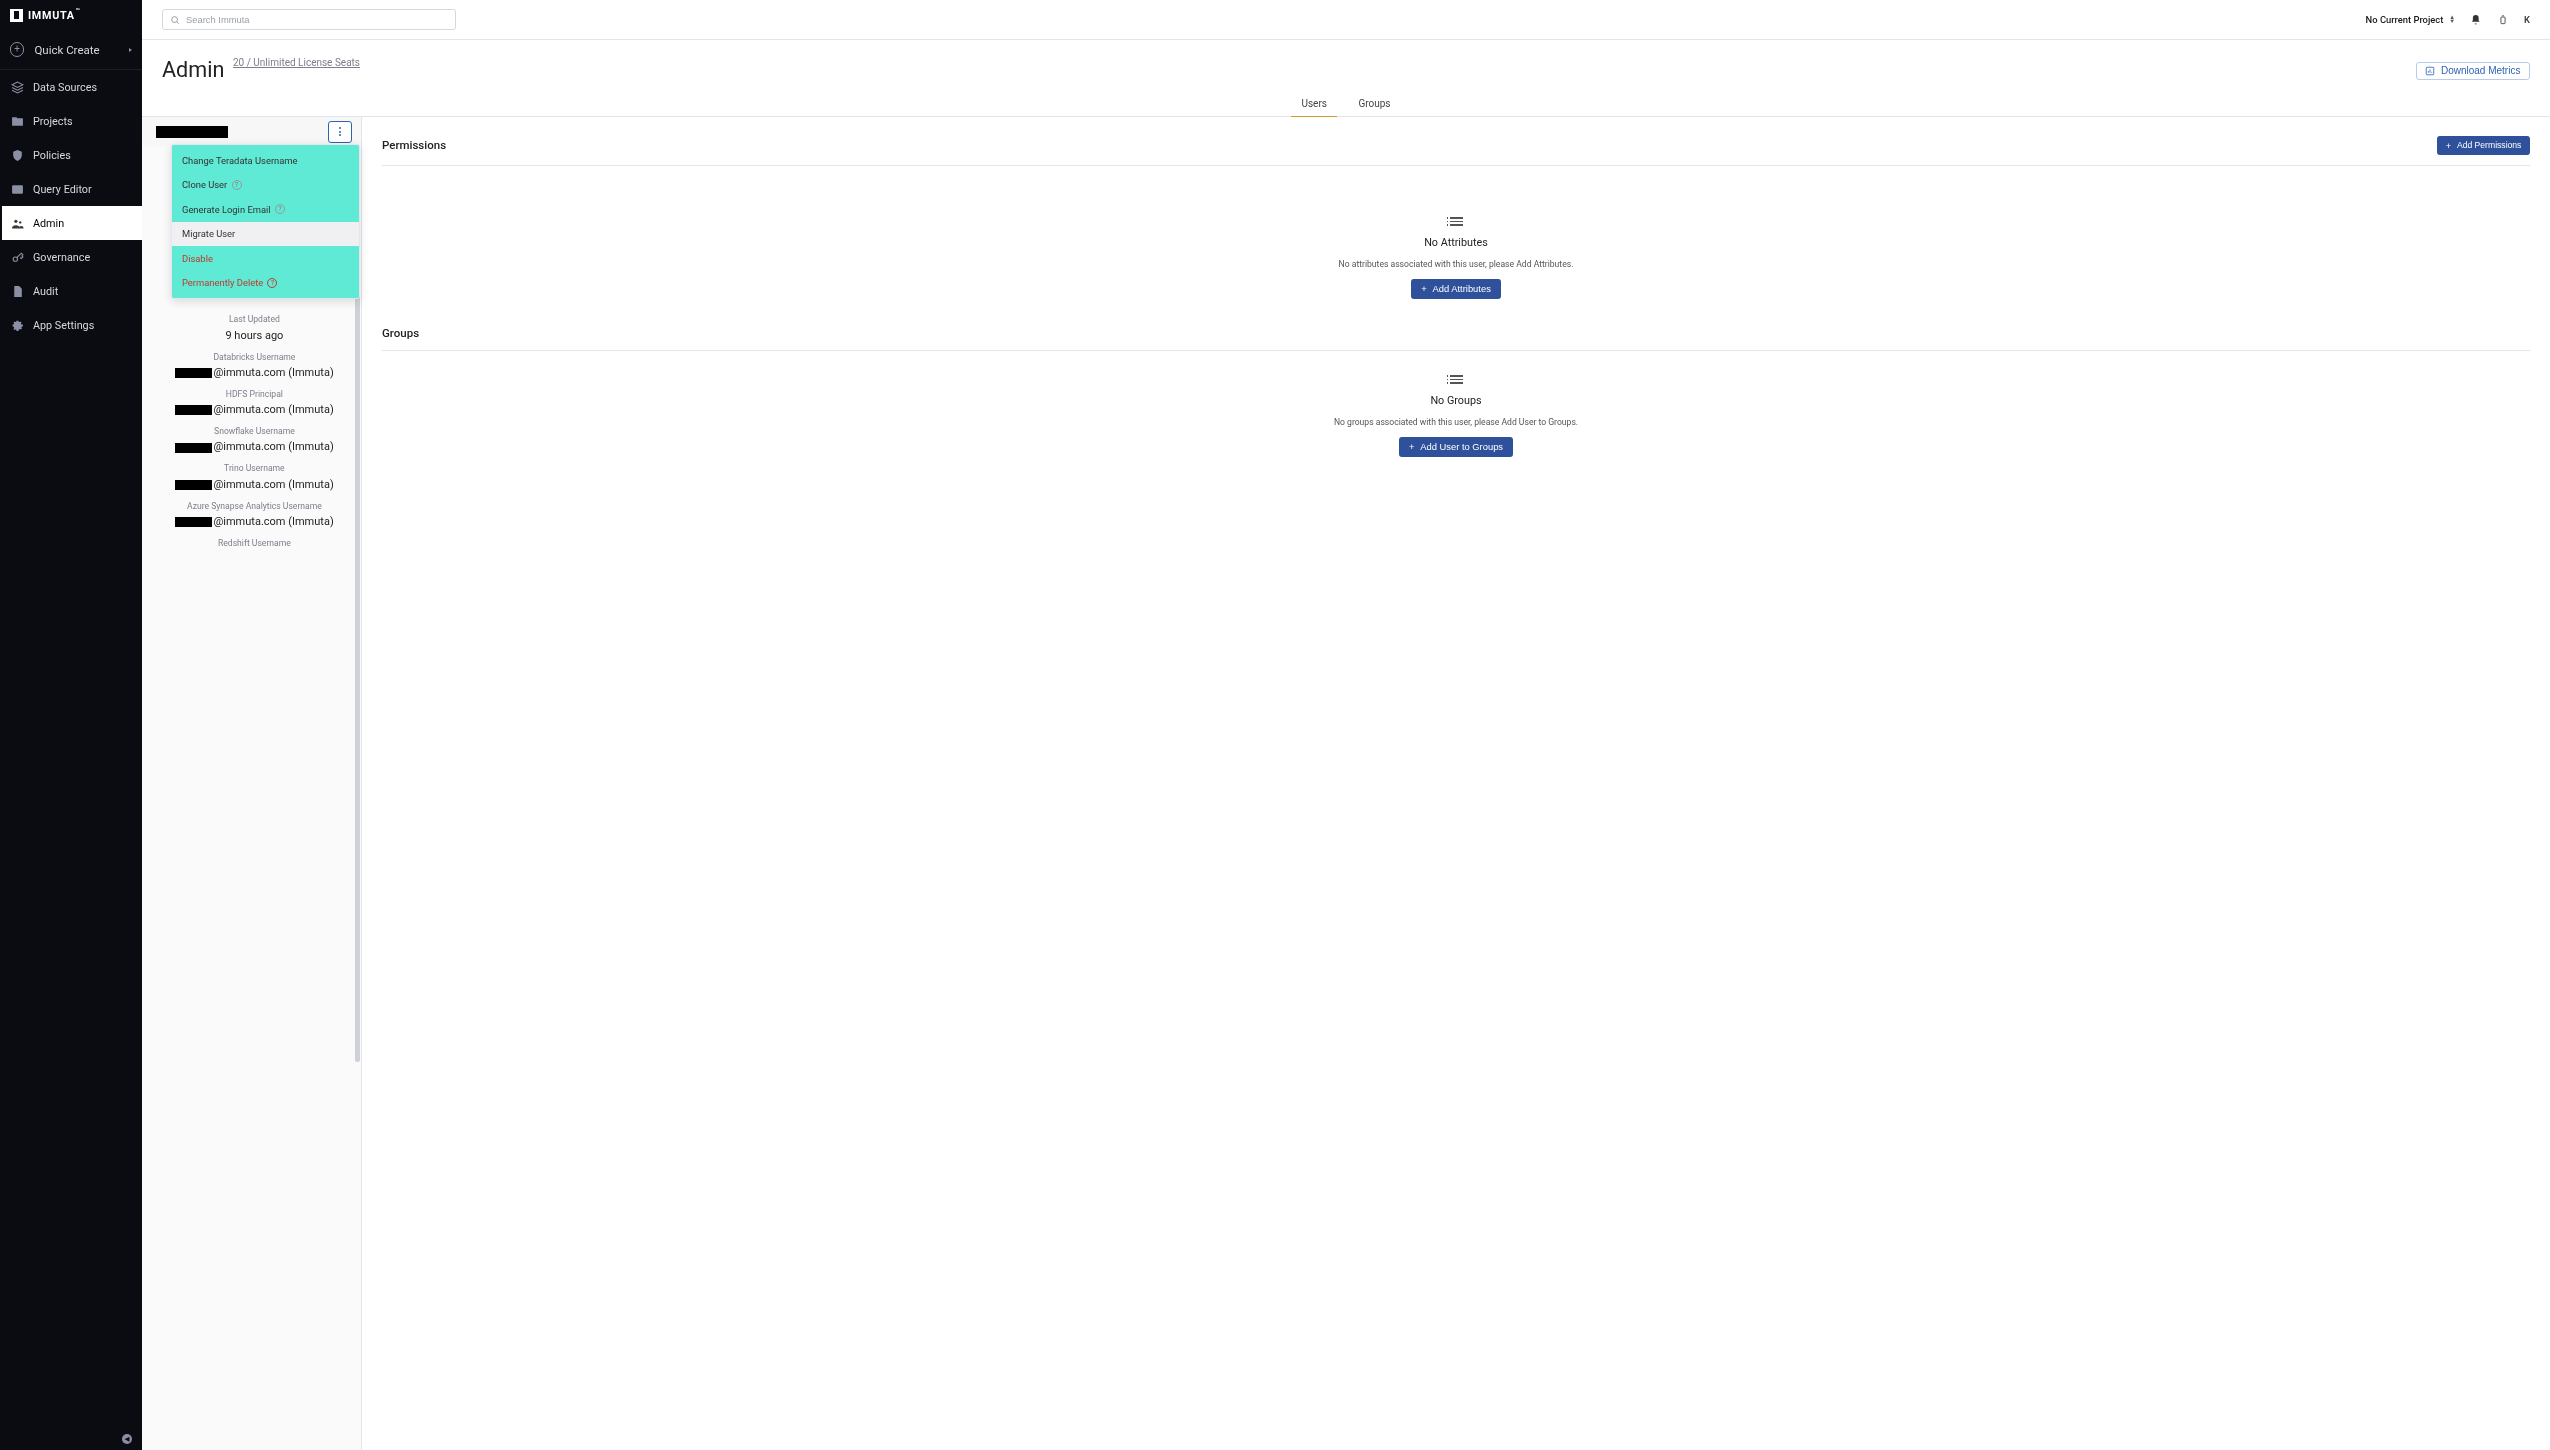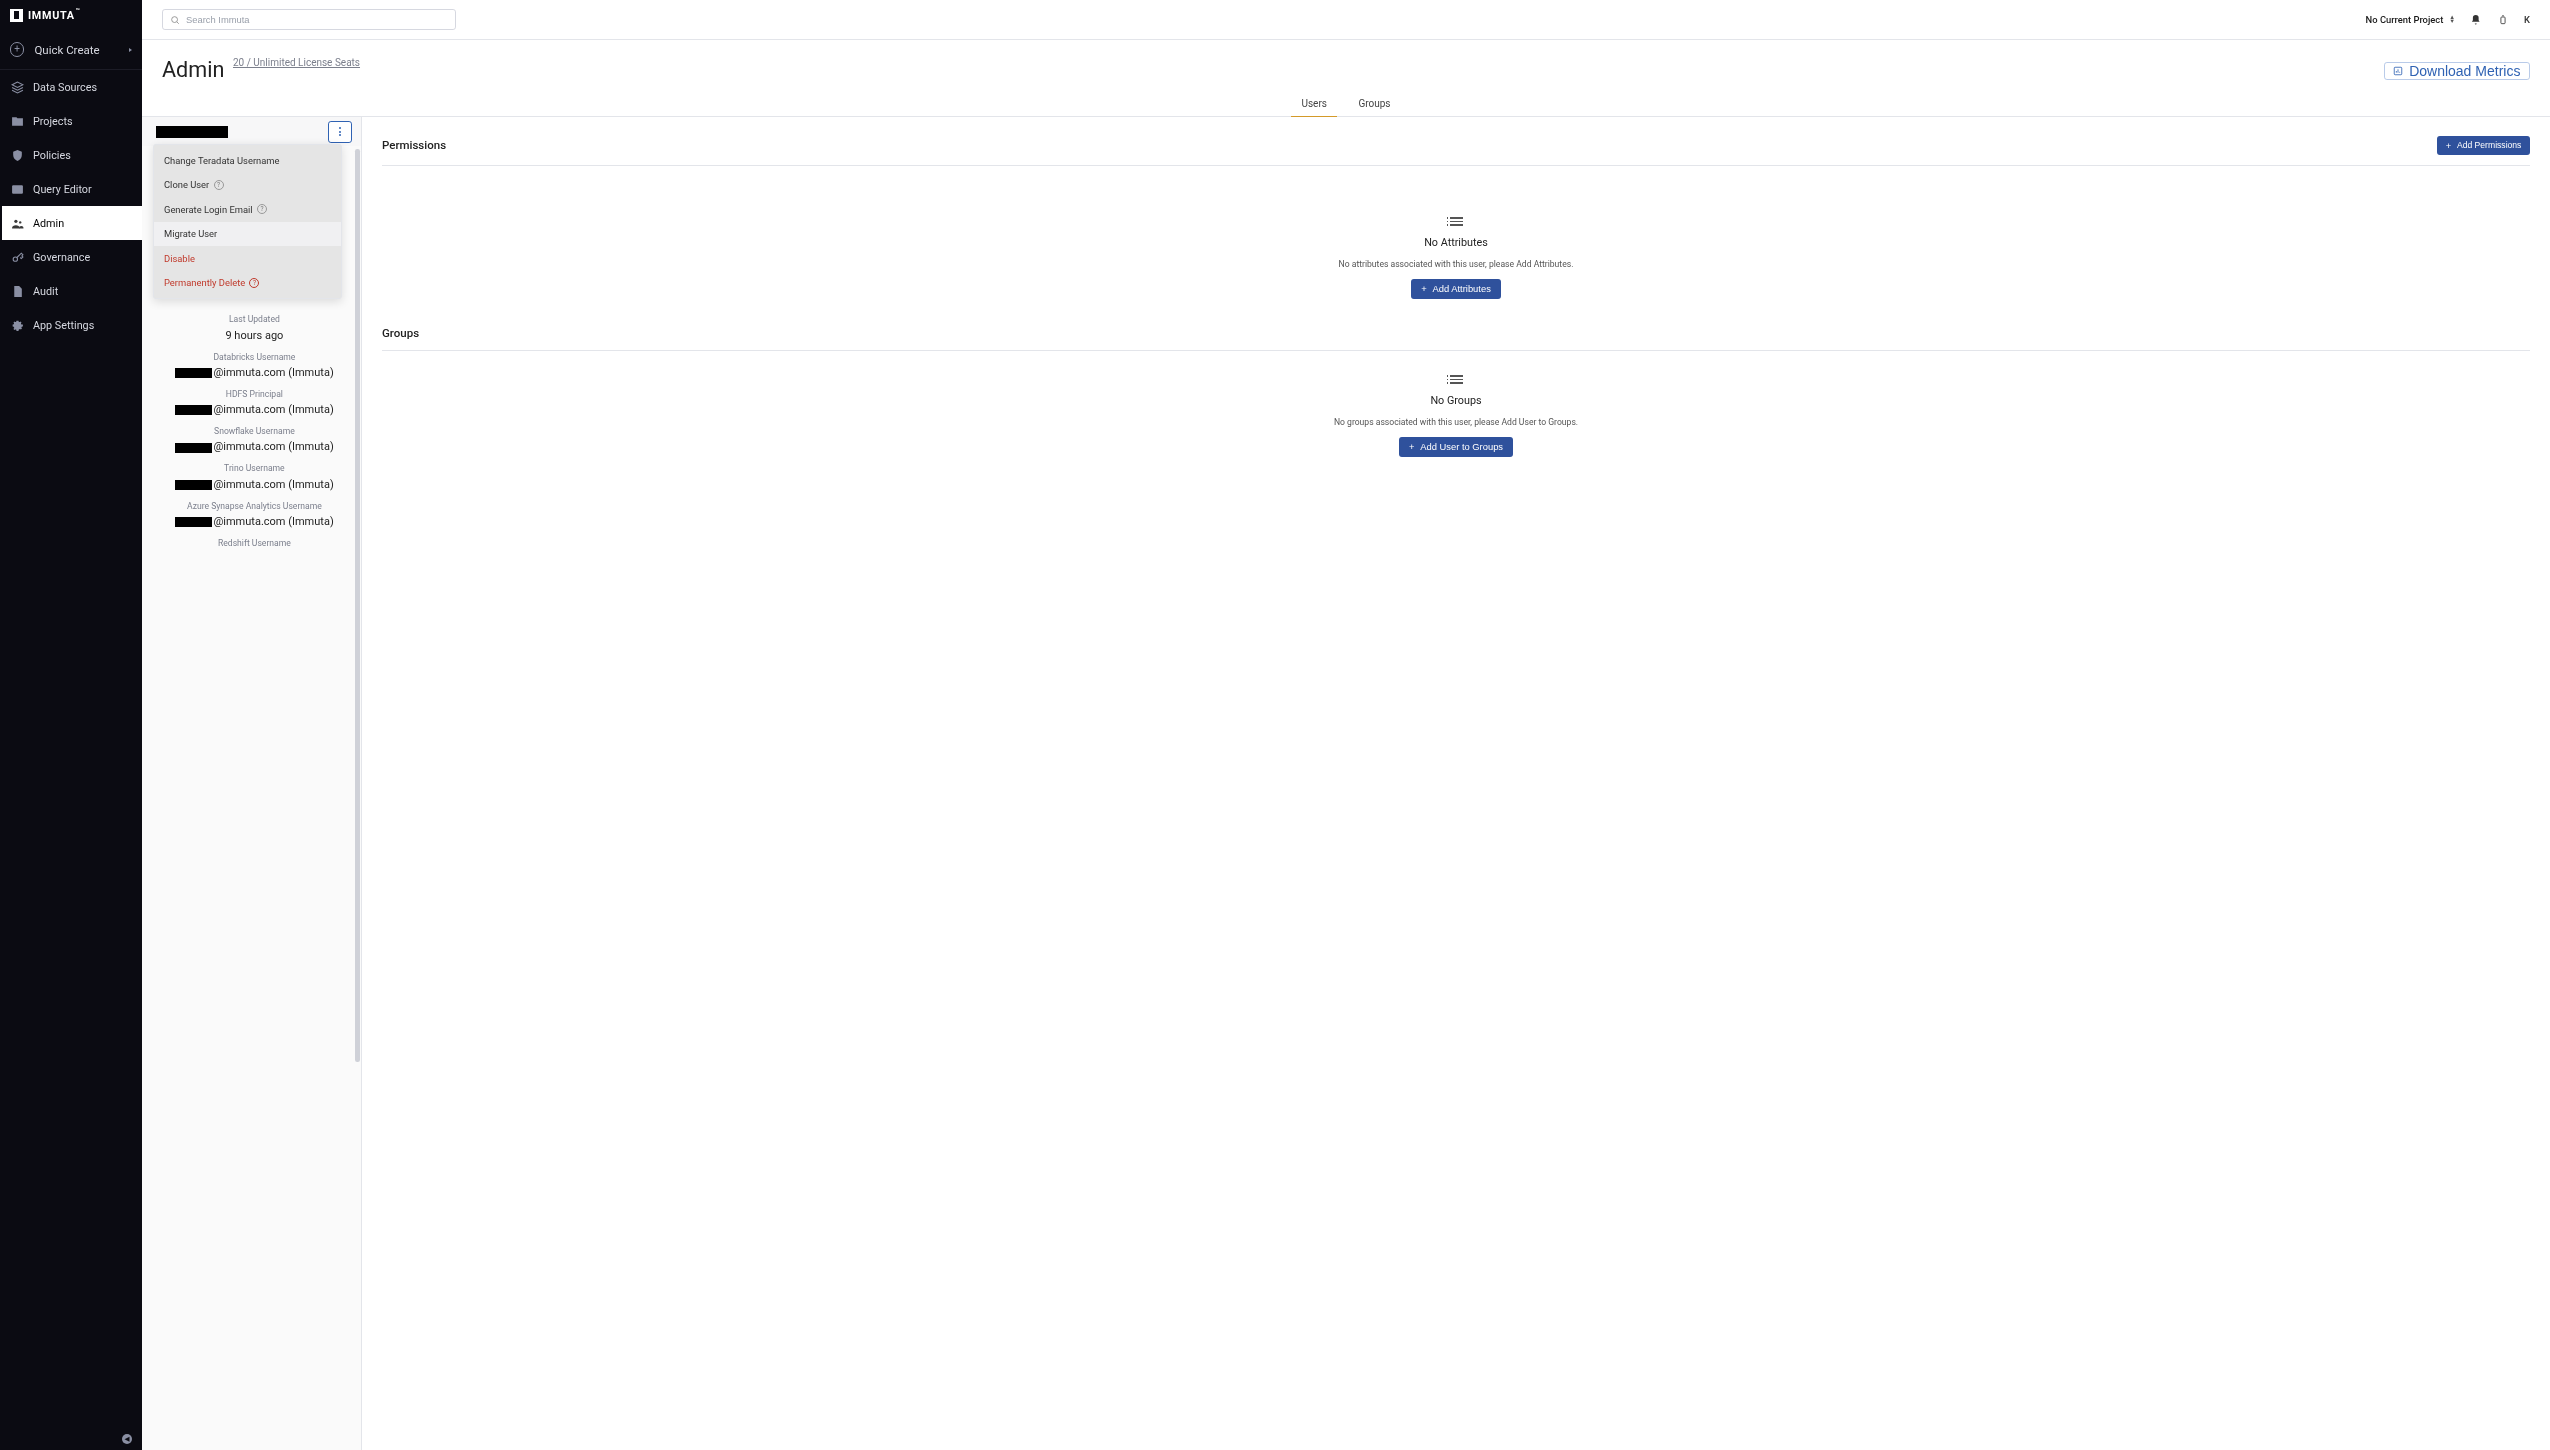--- a/index.html
+++ b/index.html
@@ -33,38 +33,38 @@
   .topbar-right { margin-left: auto; display: flex; align-items: center; gap: 14.4px; }
   .proj-picker { display:flex; align-items:center; gap:5.8px; font-size:9.4px; color:#1a1a1a; font-weight:500; cursor:pointer; }
   .updown { display:flex; flex-direction:column; line-height:3.6px; color:#555; font-size:5.8px; }
   .ico-btn { width: 13px; height:13px; display:inline-flex; align-items:center; justify-content:center; color:#333; cursor:pointer; }
   .avatar-letter { font-size: 9.4px; font-weight:500; color:#333; }
 
   
   .header-area { padding: 17.3px 20px 0; display:flex; align-items:flex-start; }
   .page-title { font-size: 21.6px; font-weight: 400; color:#222; margin-right: 8.6px; }
   .license-seats { font-size: 10px; color:#7b7f8c; margin-top: 0; text-decoration: underline; }
-  .download-metrics { margin-left:auto; margin-top:4.3px; border:0.7px solid #b9cbe9; color:#2f62b3; background:#fff; border-radius:2.9px; height:18.7px; padding:0 8.6px; font-size:14px; display:inline-flex; align-items:center; gap:5.8px; cursor:pointer; }
+  .download-metrics { margin-left:auto; margin-top:4.3px; border:0.7px solid #b9cbe9; color:#2f62b3; background:#fff; border-radius:2.9px; height:18.7px; padding:0 8.6px; font-size:10px; display:inline-flex; align-items:center; gap:5.8px; cursor:pointer; }
 
   .tabs-wrap { display:flex; justify-content:center; margin-top: 8.6px; border-bottom:0.7px solid #e3e5ea; }
   .tab { padding: 7.2px 10px 7.2px; font-size:10px; color:#444; cursor:pointer; position:relative; }
   .tab.active::after { content:""; position:absolute; left:0; right:0; bottom:-0.7px; height:1.4px; background:#d49a29; }
   .tab + .tab { margin-left: 11.5px; }
 
   
   .content { display:flex; flex:1; overflow:hidden; }
   .left-col { width: 220px; border-right:0.7px solid #e3e5ea; display:flex; flex-direction:column; position:relative; background:#fafafa; }
   .user-header { height: 29px; padding: 0 8.6px 0 14.4px; display:flex; align-items:center; background:#f7f7f8; position:relative; }
   .redact-bar { width: 72px; height: 11.5px; background:#000; }
   .kebab-btn { margin-left:auto; width:24.5px; height:21.6px; border:0.7px solid #2f62b3; border-radius:2.9px; background:#fff; display:flex; align-items:center; justify-content:center; cursor:pointer; color:#2f62b3; }
   .kebab-btn .dots { display:flex; flex-direction:column; gap:1.4px; }
   .kebab-btn .dots span { width:2.2px; height:2.2px; background:#2f62b3; border-radius:50%; }
 
   
-  .dropdown { position:absolute; left:11px; top:27px; width:189px; background:#e5e5e5; border:0.7px solid #e3e5ea; border-radius:2.9px; box-shadow: 0 2.9px 10px rgba(0,0,0,0.12); z-index:30; padding: 2.9px 0; }
+  .dropdown { position:absolute; left:29px; top:27px; width:189px; background:#5eead4; border:0.7px solid #e3e5ea; border-radius:2.9px; box-shadow: 0 2.9px 10px rgba(0,0,0,0.12); z-index:30; padding: 2.9px 0; }
   .dropdown-item { height:24.5px; padding:0 10px; display:flex; align-items:center; font-size:9.4px; color:#333; cursor:pointer; gap:4.3px; }
   .dropdown-item.hover { background:#f0f0f2; }
   .dropdown-item.danger { color:#c0392b; }
   .help-circ { width:10px; height:10px; border:0.7px solid #999; border-radius:50%; display:inline-flex; align-items:center; justify-content:center; font-size:6.5px; color:#777; }
 
   .details-scroll { flex:1; overflow:hidden; position:relative; }
   .details-scroll::after { content:""; position:absolute; right:1.4px; top:2.9px; width:4.3px; height:70%; background:#cfd1d8; border-radius:2.2px; }
   .fields { padding: 0 8.6px 8.6px 14.4px; }
   .field { margin-top:0;text-align:center; }
   .field-label { font-size:8.6px; color:#7b7f8c; margin-top:0; }

